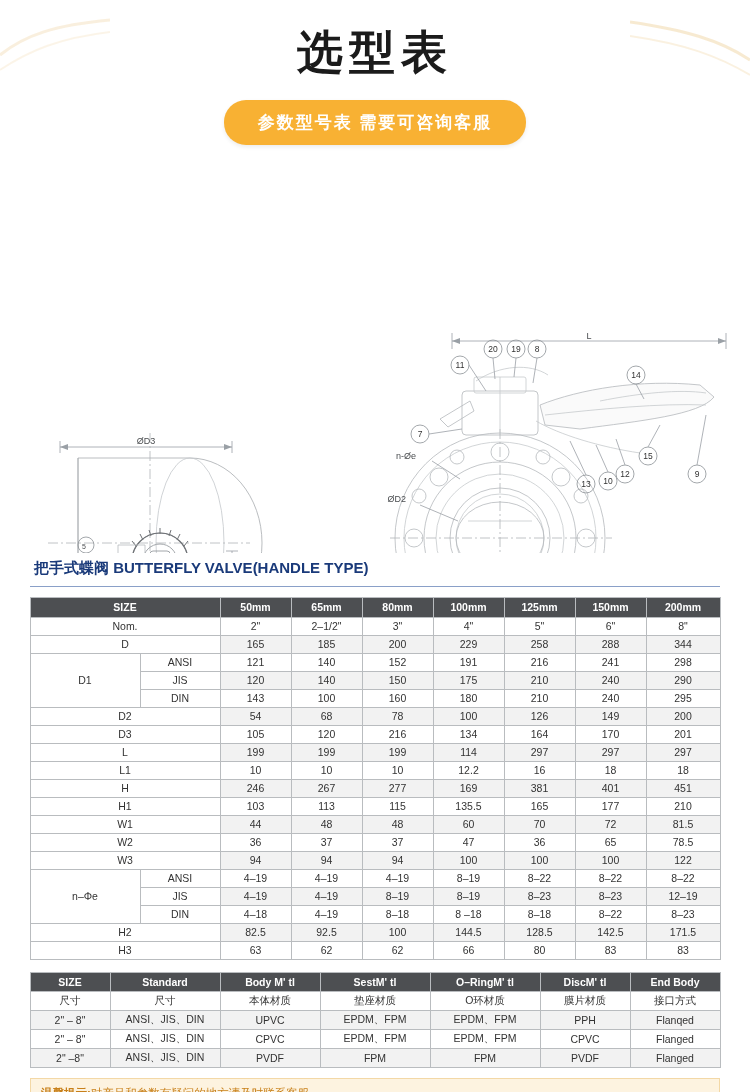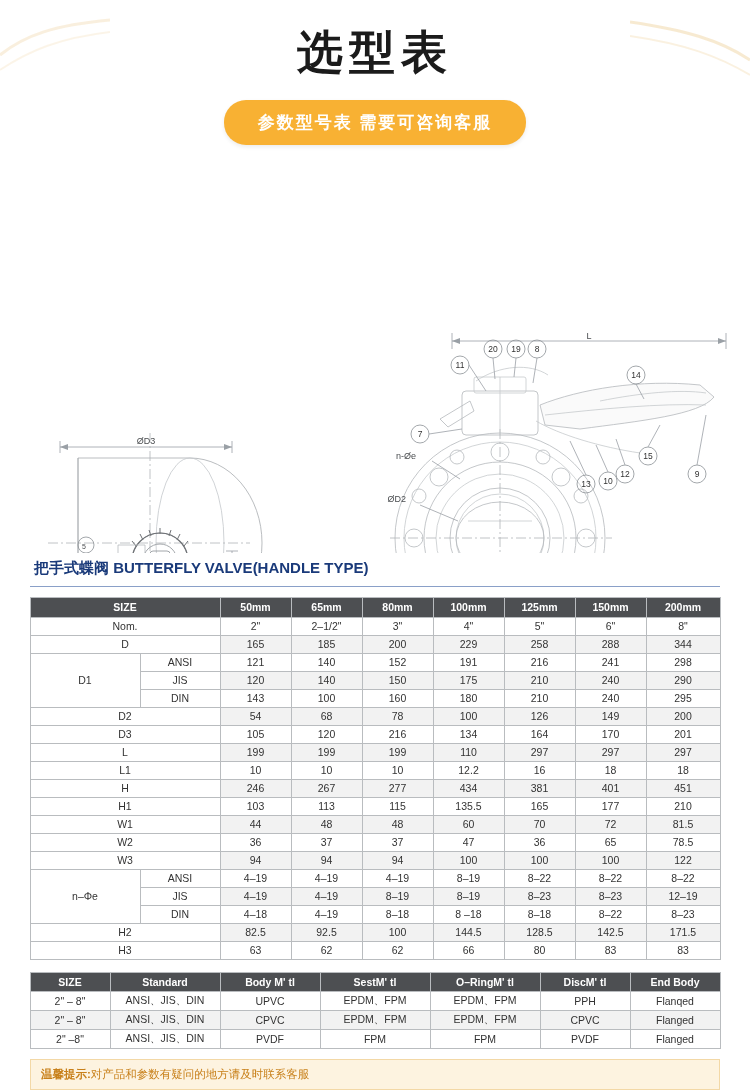--- a/index.html
+++ b/index.html
@@ -450,21 +450,21 @@
         <td>164</td>
         <td>170</td>
         <td>201</td>
       </tr>
 
       <tr>
         <td colspan="2" class="label-cell">L</td>
         <td>199</td>
         <td>199</td>
         <td>199</td>
-        <td>110</td>
+        <td>114</td>
         <td>297</td>
         <td>297</td>
         <td>297</td>
       </tr>
 
       <tr>
         <td colspan="2" class="label-cell">L1</td>
         <td>10</td>
         <td>10</td>
         <td>10</td>
@@ -472,21 +472,21 @@
         <td>16</td>
         <td>18</td>
         <td>18</td>
       </tr>
 
       <tr>
         <td colspan="2" class="label-cell">H</td>
         <td>246</td>
         <td>267</td>
         <td>277</td>
-        <td>434</td>
+        <td>169</td>
         <td>381</td>
         <td>401</td>
         <td>451</td>
       </tr>
 
       <tr>
         <td colspan="2" class="label-cell">H1</td>
         <td>103</td>
         <td>113</td>
         <td>115</td>
@@ -603,20 +603,29 @@
         <th>Standard</th>
         <th>Body M' tl</th>
         <th>SestM' tl</th>
         <th>O–RingM' tl</th>
         <th>DiscM' tl</th>
         <th>End Body</th>
       </tr>
     </thead>
     <tbody>
       <tr>
+        <td>尺寸</td>
+        <td>尺寸</td>
+        <td>本体材质</td>
+        <td>垫座材质</td>
+        <td>O环材质</td>
+        <td>膜片材质</td>
+        <td>接口方式</td>
+      </tr>
+      <tr>
         <td>2" – 8"</td>
         <td>ANSI、JIS、DIN</td>
         <td>UPVC</td>
         <td>EPDM、FPM</td>
         <td>EPDM、FPM</td>
         <td>PPH</td>
         <td>Flanqed</td>
       </tr>
       <tr>
         <td>2" – 8"</td>

